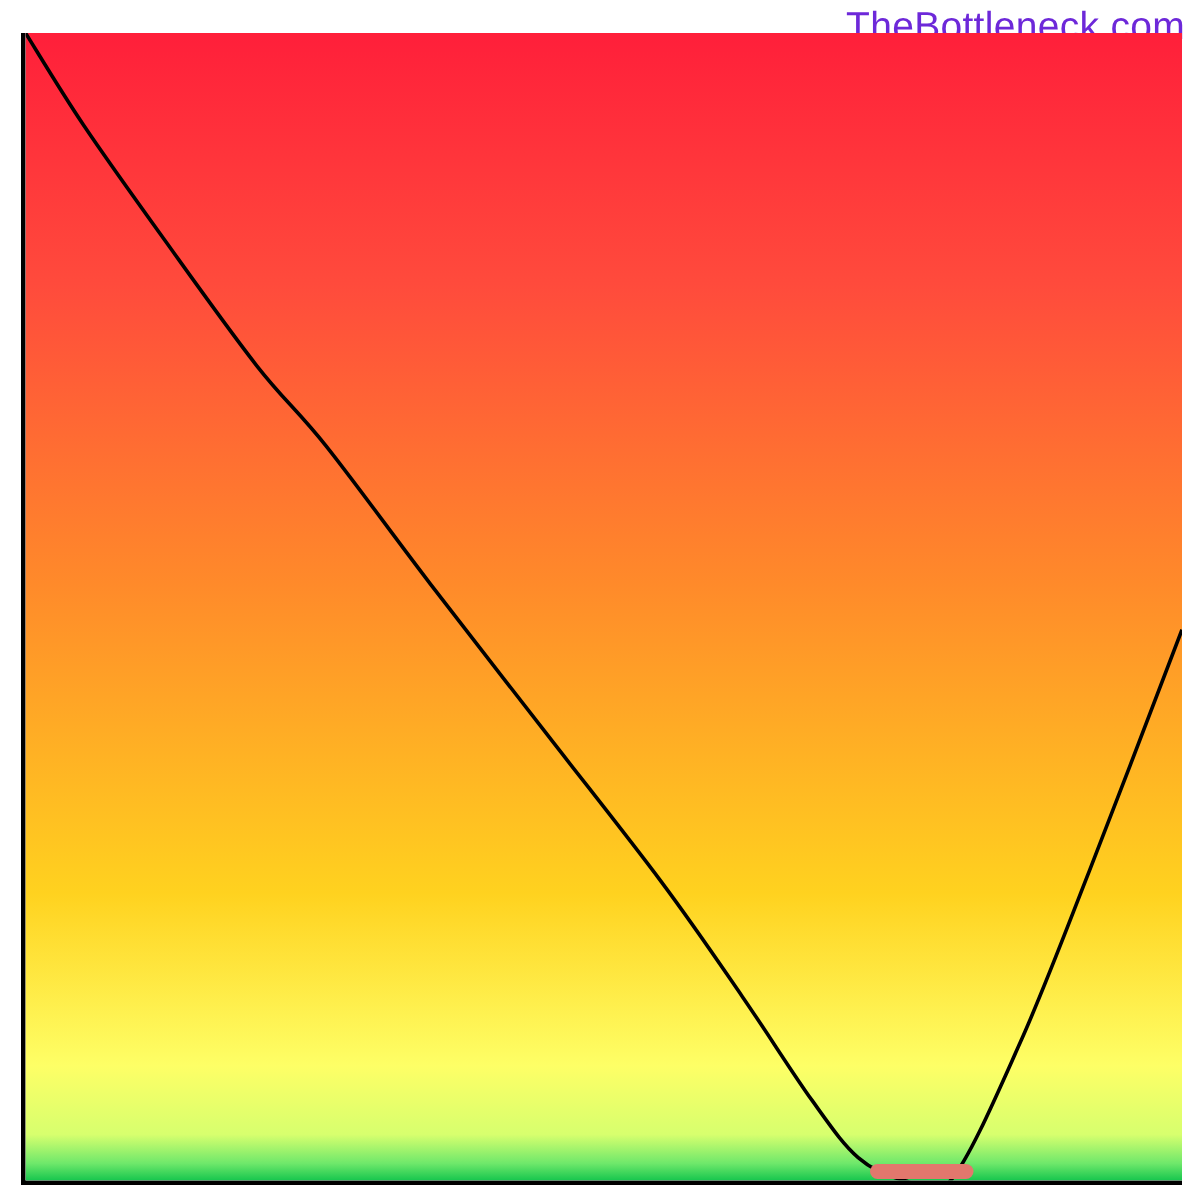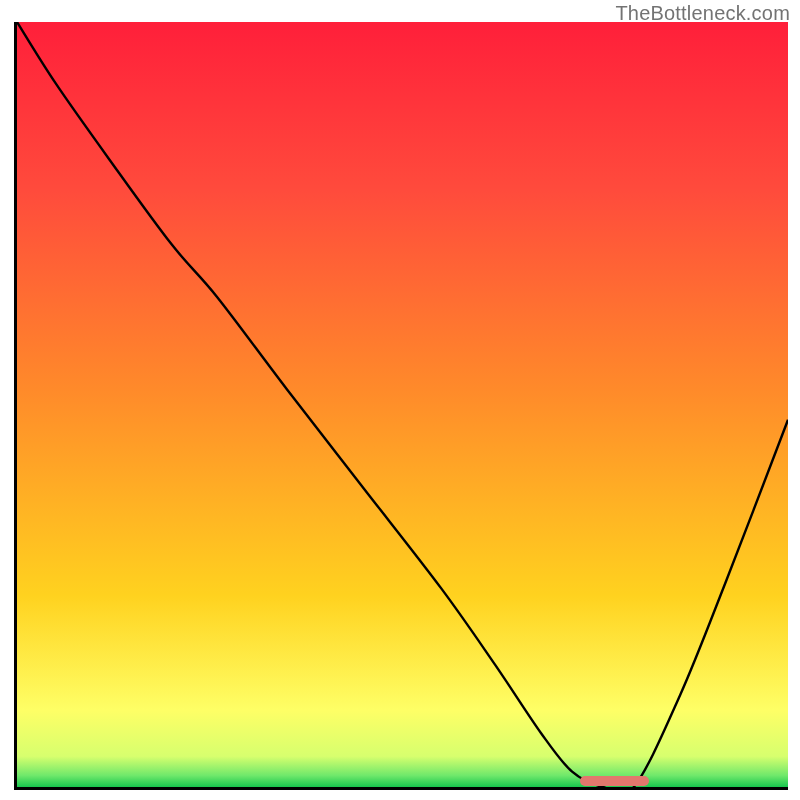--- a/index.html
+++ b/index.html
@@ -54,22 +54,22 @@
     position: absolute;
     height: 10px;
     border-radius: 5px;
     background: var(--marker);
     bottom: 1px;
   }
   .watermark {
     position: absolute;
     top: 2px;
     right: 10px;
-    color: #737373;
-    font-size: 20px;
+    color: #6d28d9;
+    font-size: 26px;
     letter-spacing: 0.2px;
     user-select: none;
   }
 </style>
 </head>
 <body>
 
 <div class="frame">
   <div class="watermark">TheBottleneck.com</div>
 

